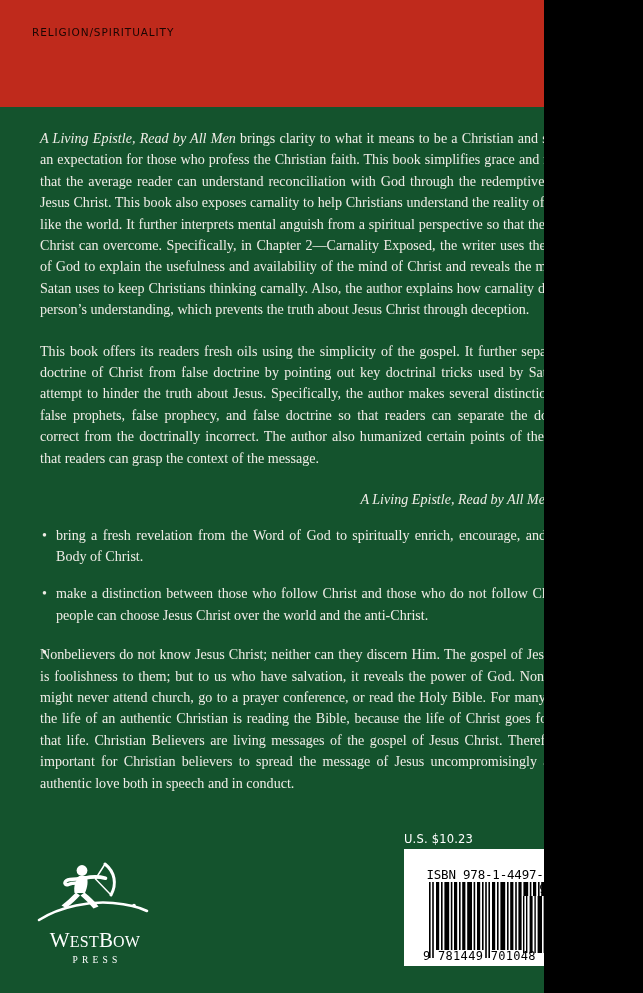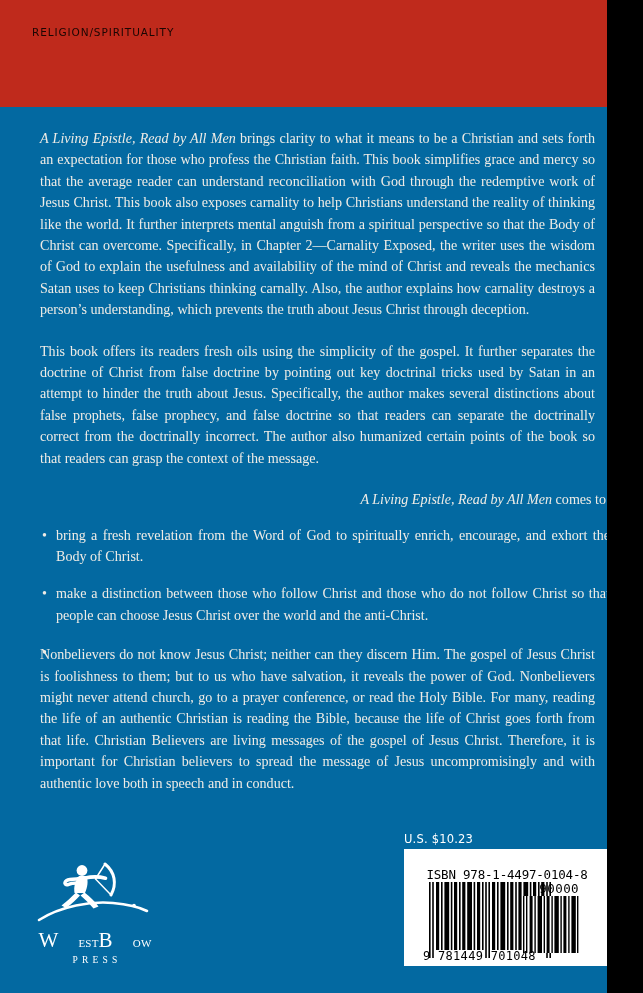--- a/index.html
+++ b/index.html
@@ -9,23 +9,23 @@
     background: #000000;
   }
   body {
     width: 643px;
     height: 993px;
     overflow: hidden;
     font-family: "Liberation Serif", serif;
   }
   .cover {
     position: relative;
-    width: 607px;
+    width: 544px;
     height: 993px;
-    background: #0369a1;
+    background: #14532d;
     overflow: hidden;
   }
 
   
   .genre-band {
     position: absolute;
     top: 0;
     left: 0;
     width: 643px;
     height: 107px;
@@ -125,21 +125,21 @@
   }
   .logo-wordmark {
     font-family: "Liberation Serif", serif;
     font-size: 21px;
     color: #ffffff;
     letter-spacing: 0.2px;
     line-height: 1.05;
     white-space: nowrap;
   }
   .logo-wordmark .cap { font-size: 21px; }
-  .logo-wordmark .sc  { font-size: 11px; margin-left: 20px; }
+  .logo-wordmark .sc  { font-size: 16px; }
   .logo-sub {
     font-family: "Liberation Serif", serif;
     font-size: 9.5px;
     color: #ffffff;
     letter-spacing: 4.2px;
     margin-top: 4px;
     padding-left: 4px;
   }
 
   

